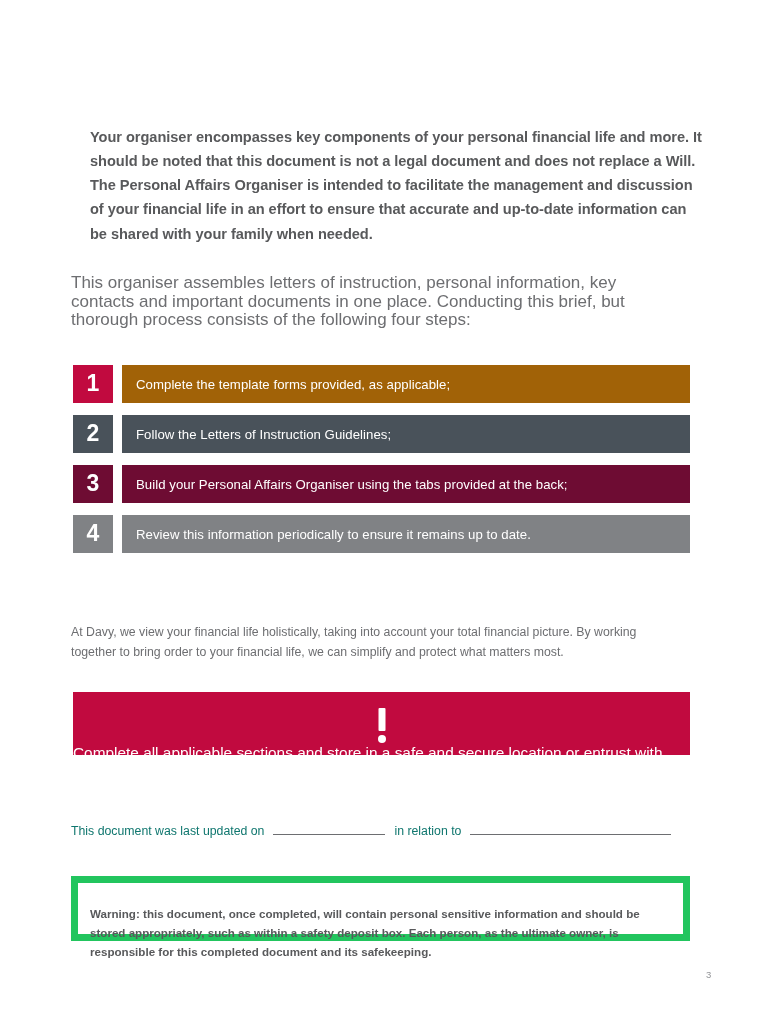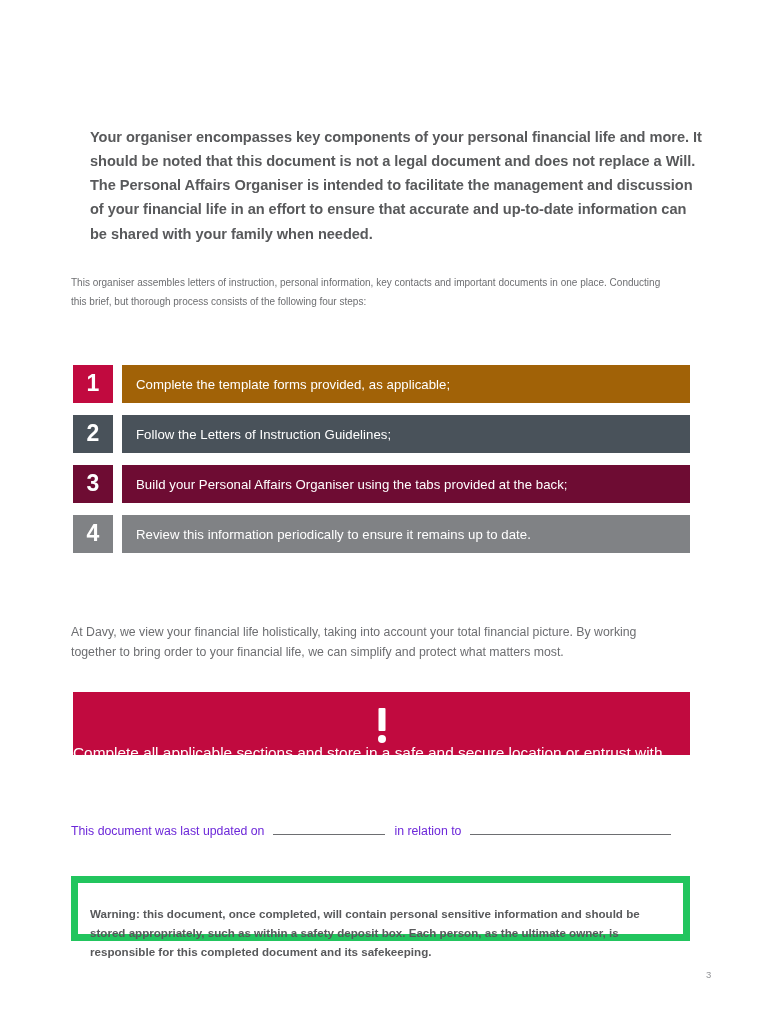--- a/index.html
+++ b/index.html
@@ -37,21 +37,21 @@
     letter-spacing: -0.05px;
     margin-left: 19px;
   }
 
   
   .sub-paragraph {
     position: absolute;
     left: 71px;
     top: 266px;
     width: 600px;
-    font-size: 10px;
+    font-size: 17px;
     font-weight: normal;
     line-height: 18.6px;
     color: #6d6e71;
     margin-top: 8px;
   }
 
   
   .steps {
     position: absolute;
     left: 73px;
@@ -157,21 +157,21 @@
     padding-right: 20px;
   }
 
   
   .updated-line {
     position: absolute;
     left: 71px;
     top: 822px;
     width: 620px;
     font-size: 12.3px;
-    color: #6d28d9;
+    color: #0f766e;
     display: flex;
     align-items: baseline;
     white-space: nowrap;
   }
   .blank-rule {
     display: inline-block;
     border-bottom: 1px solid #6d6e71;
     height: 12px;
   }
   .blank-short { width: 112px; margin: 0 9px; }

